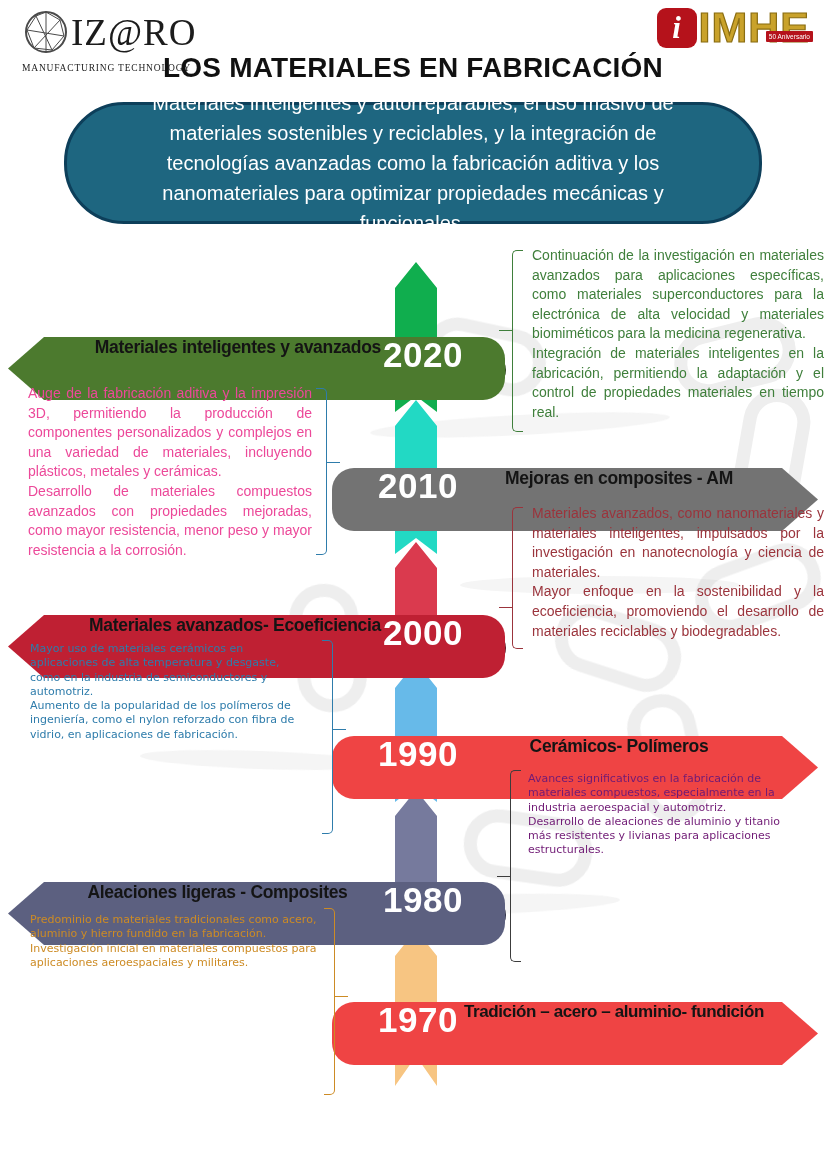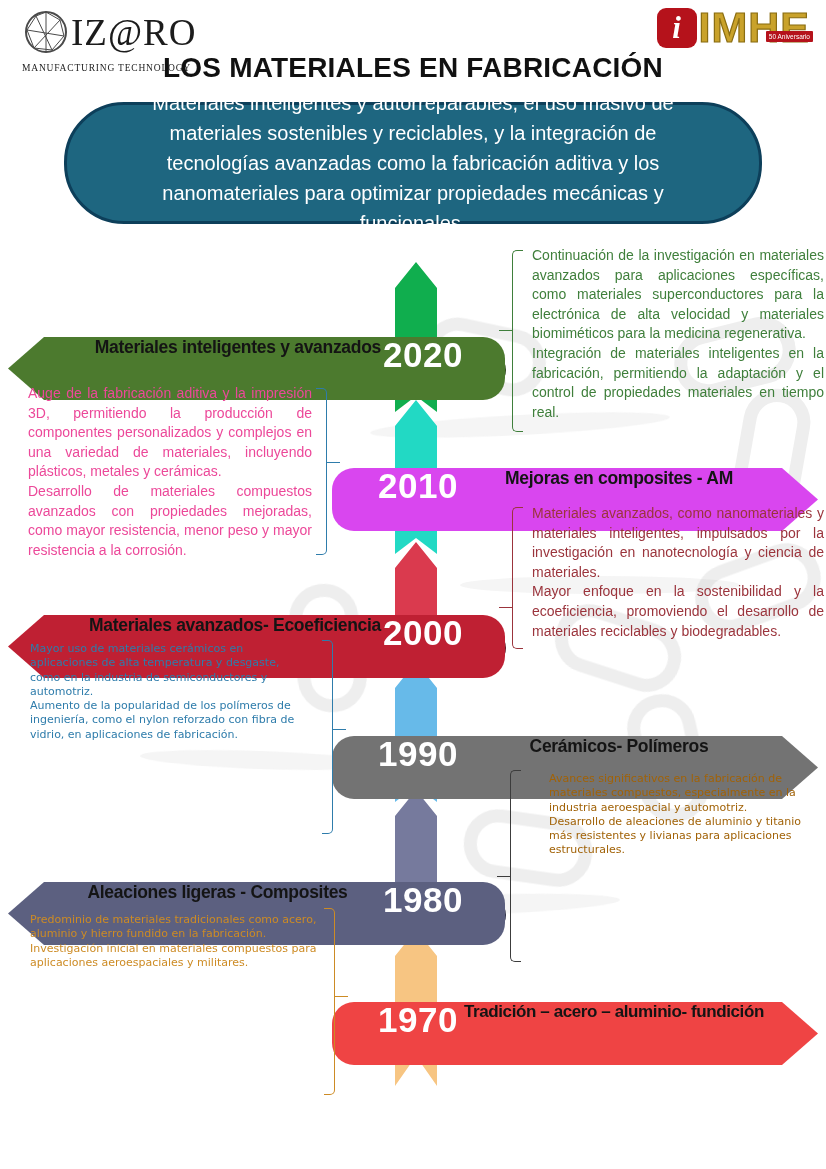--- a/index.html
+++ b/index.html
@@ -146,21 +146,21 @@
     <div class="bracket bk-l" style="--tail: 44%; color: rgb(63, 127, 59);"></div>
     <div class="note f-compact" style="color: rgb(63, 127, 59);">
       <p>Continuación de la investigación en materiales avanzados para aplicaciones específicas, como materiales superconductores para la electrónica de alta velocidad y materiales biomiméticos para la medicina regenerativa.</p>
       <p>Integración de materiales inteligentes en la fabricación, permitiendo la adaptación y el control de propiedades materiales en tiempo real.</p>
     </div>
   </section>
 
   <section class="decade d1">
     <div class="seg" style="background: rgb(34, 217, 196);"></div>
     <div class="fold" style="background: rgb(10, 90, 82);"></div>
-    <div class="band band-r" style="background: #d946ef;">
+    <div class="band band-r" style="background: #737373;">
       <span class="byear">2010</span>
       <span class="blabel">Mejoras en composites - AM</span>
     </div>
     <div class="bracket bk-r" style="--tail: 44%; color: rgb(46, 124, 171);"></div>
     <div class="note f-compact" style="color: #ec4899;">
       <p>Auge de la fabricación aditiva y la impresión 3D, permitiendo la producción de componentes personalizados y complejos en una variedad de materiales, incluyendo plásticos, metales y cerámicas.</p>
       <p>Desarrollo de materiales compuestos avanzados con propiedades mejoradas, como mayor resistencia, menor peso y mayor resistencia a la corrosión.</p>
     </div>
   </section>
 
@@ -174,40 +174,40 @@
     <div class="bracket bk-l" style="--tail: 71%; color: rgb(155, 52, 60);"></div>
     <div class="note f-compact" style="color: rgb(155, 52, 60);">
       <p>Materiales avanzados, como nanomateriales y materiales inteligentes, impulsados por la investigación en nanotecnología y ciencia de materiales.</p>
       <p>Mayor enfoque en la sostenibilidad y la ecoeficiencia, promoviendo el desarrollo de materiales reciclables y biodegradables.</p>
     </div>
   </section>
 
   <section class="decade d3">
     <div class="seg" style="background: rgb(103, 186, 233);"></div>
     <div class="fold" style="background: rgb(27, 111, 153);"></div>
-    <div class="band band-r" style="background: #737373;">
+    <div class="band band-r" style="background: #ef4444;">
       <span class="byear">1990</span>
       <span class="blabel">Cerámicos- Polímeros</span>
     </div>
     <div class="bracket bk-r" style="--tail: 46%; color: rgb(46, 124, 171);"></div>
     <div class="note f-wide" style="color: rgb(46, 124, 171);">
       <p>Mayor uso de materiales cerámicos en aplicaciones de alta temperatura y desgaste, como en la industria de semiconductores y automotriz.</p>
       <p>Aumento de la popularidad de los polímeros de ingeniería, como el nylon reforzado con fibra de vidrio, en aplicaciones de fabricación.</p>
     </div>
   </section>
 
   <section class="decade d4">
     <div class="seg" style="background: rgb(118, 122, 157);"></div>
     <div class="fold" style="background: rgb(46, 48, 72);"></div>
     <div class="band band-l" style="background: rgb(92, 96, 128);">
       <span class="blabel">Aleaciones ligeras - Composites</span>
       <span class="byear">1980</span>
     </div>
     <div class="bracket bk-l" style="--tail: 55%; color: rgb(60, 60, 60);"></div>
-    <div class="note f-wide" style="color: #a16207; margin-left: 21px;">
+    <div class="note f-wide" style="color: #701a75;">
       <p>Avances significativos en la fabricación de materiales compuestos, especialmente en la industria aeroespacial y automotriz.</p>
       <p>Desarrollo de aleaciones de aluminio y titanio más resistentes y livianas para aplicaciones estructurales.</p>
     </div>
   </section>
 
   <section class="decade d5">
     <div class="seg" style="background: rgb(247, 197, 130);"></div>
     <div class="fold" style="background: rgb(168, 106, 16);"></div>
     <div class="band band-r" style="background: #ef4444;">
       <span class="byear">1970</span>

